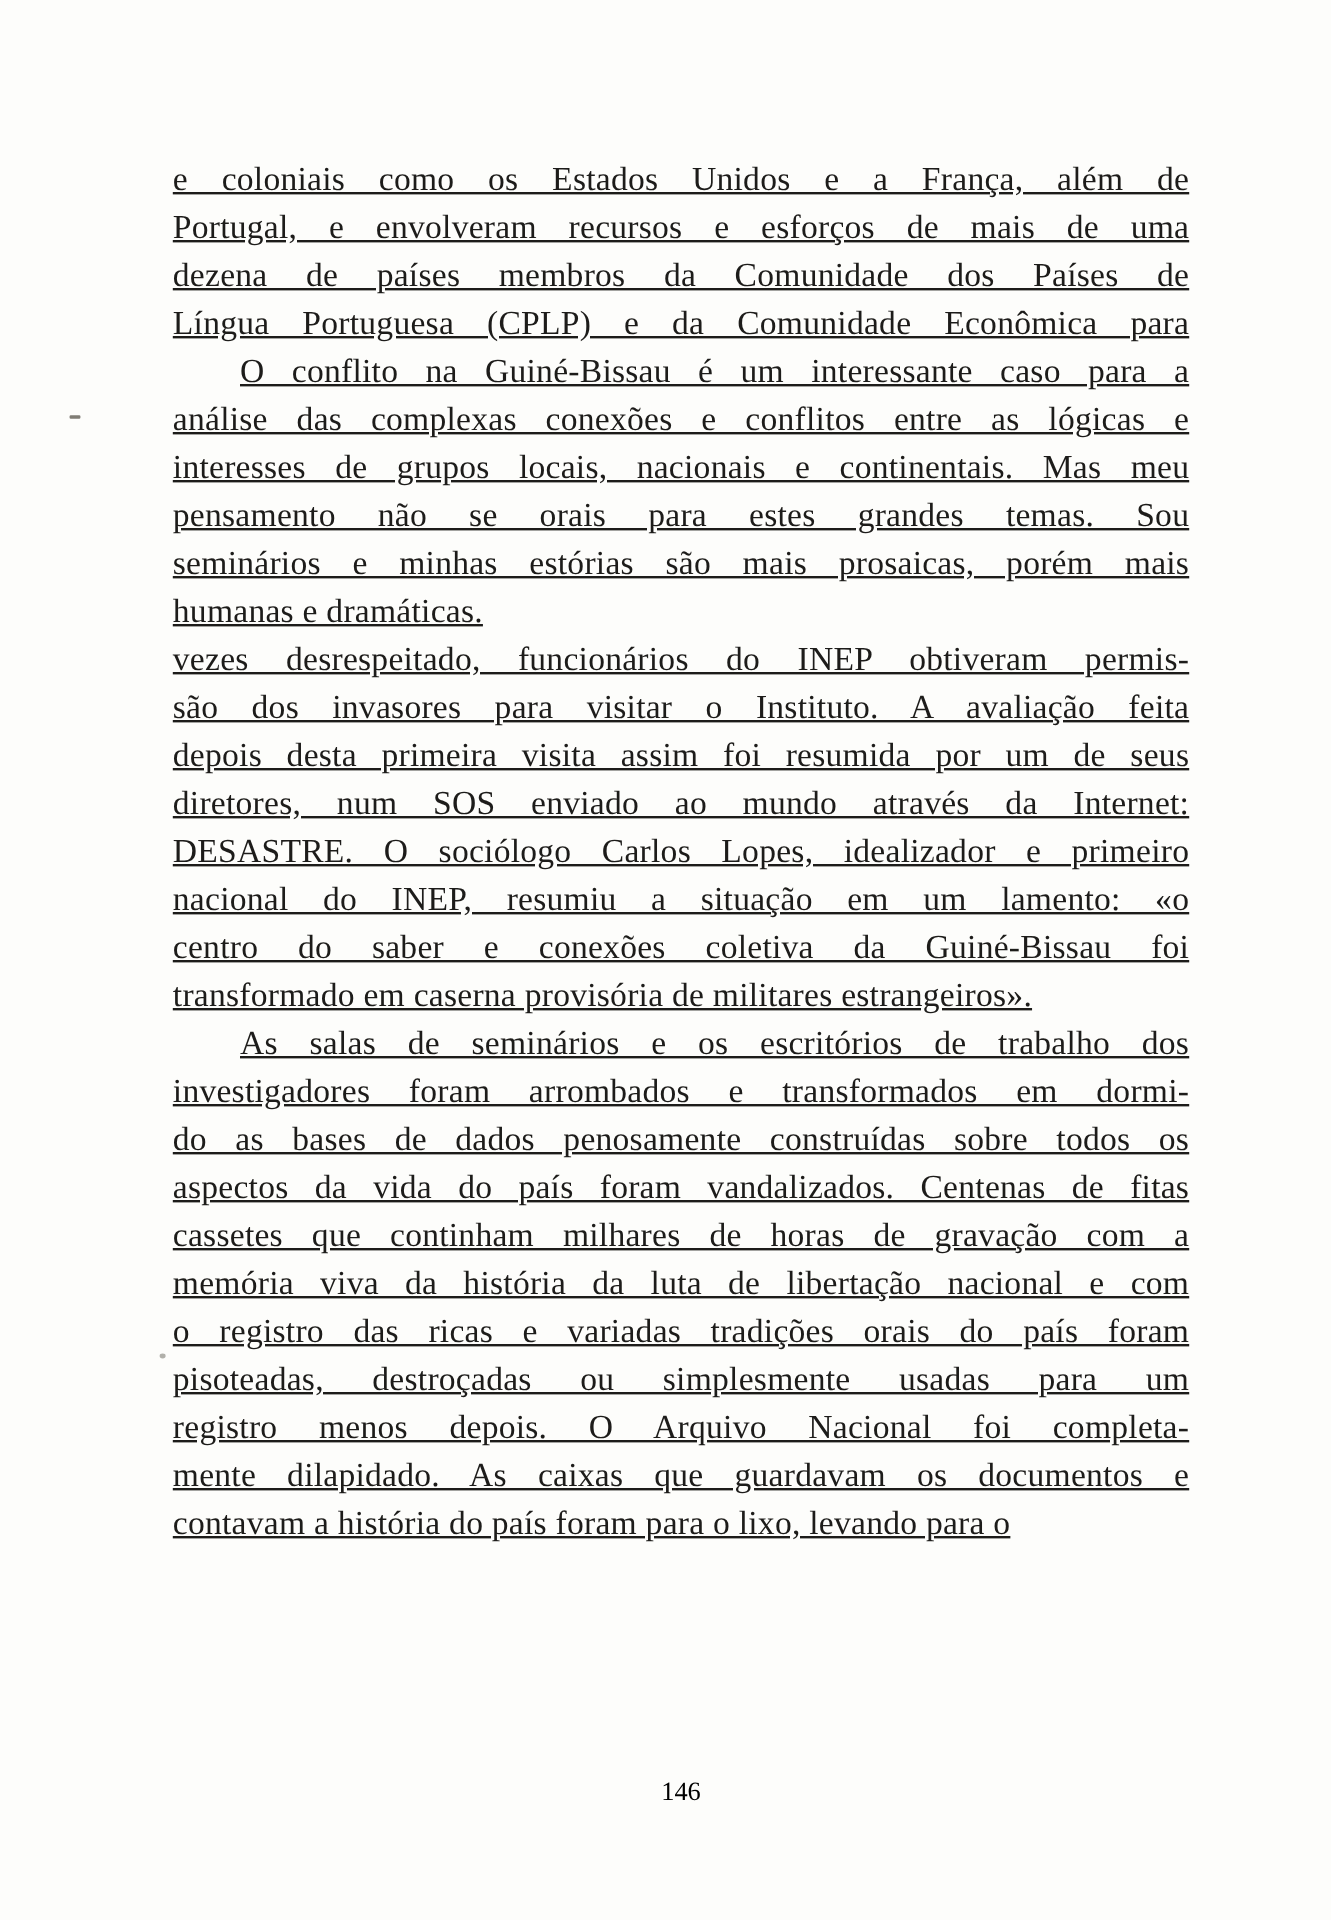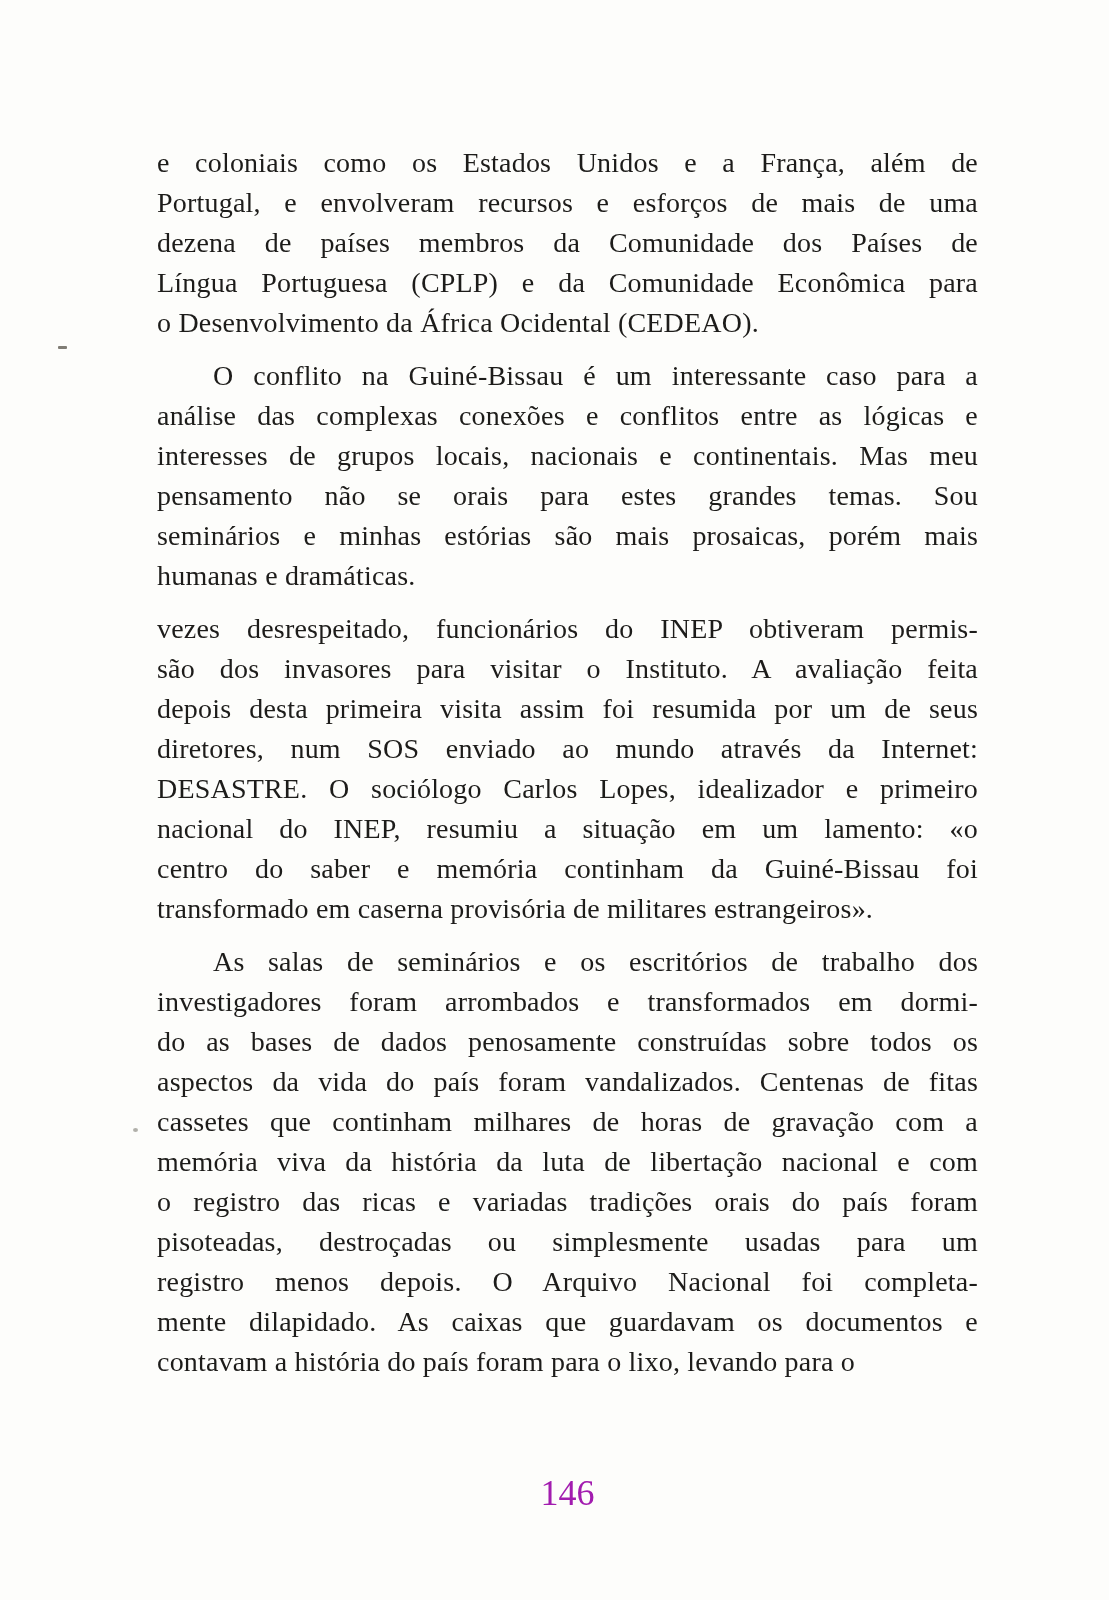--- a/index.html
+++ b/index.html
@@ -16,22 +16,23 @@
     font-family: "Liberation Serif", "DejaVu Serif", serif;
     color: #1d1c1a;
   }
   .text-block {
     position: absolute;
     left: 144px;
     top: 130px;
     width: 847px;
   }
   .paragraph {
-    margin: 13px;
+    margin: 0;
     padding: 0;
+    text-decoration: underline;
   }
   .line {
     font-size: 28px;
     line-height: 40px;
     text-align: justify;
     text-align-last: justify;
     white-space: normal;
     letter-spacing: 0.2px;
   }
   .line.last {
@@ -39,23 +40,23 @@
   }
   .line.first-indent {
     padding-left: 56px;
   }
   .page-number {
     position: absolute;
     left: 144px;
     top: 1476px;
     width: 847px;
     text-align: center;
-    font-size: 36px;
+    font-size: 22px;
     line-height: 34px;
-    color: #a21caf;
+    color: #000000;
   }
   .scan-artifact {
     position: absolute;
     background: #555148;
     border-radius: 1px;
   }
   .artifact-1 {
     left: 58px;
     top: 346px;
     width: 9px;
@@ -77,38 +78,37 @@
 <div class="scan-page">
   <span class="scan-artifact artifact-1"></span>
   <span class="scan-artifact artifact-2"></span>
 
   <div class="text-block" id="paragraph-container">
       <div class="paragraph">
         <div class="line">e coloniais como os Estados Unidos e a França, além de</div>
         <div class="line">Portugal, e envolveram recursos e esforços de mais de uma</div>
         <div class="line">dezena de países membros da Comunidade dos Países de</div>
         <div class="line">Língua Portuguesa (CPLP) e da Comunidade Econômica para</div>
-        <div class="line last">o Desenvolvimento da África Ocidental (CEDEAO).</div>
       </div>
       <div class="paragraph">
         <div class="line first-indent">O conflito na Guiné-Bissau é um interessante caso para a</div>
         <div class="line">análise das complexas conexões e conflitos entre as lógicas e</div>
         <div class="line">interesses de grupos locais, nacionais e continentais. Mas meu</div>
         <div class="line">pensamento não se orais para estes grandes temas. Sou</div>
         <div class="line">seminários e minhas estórias são mais prosaicas, porém mais</div>
         <div class="line last">humanas e dramáticas.</div>
       </div>
       <div class="paragraph">
         <div class="line">vezes desrespeitado, funcionários do INEP obtiveram permis-</div>
         <div class="line">são dos invasores para visitar o Instituto. A avaliação feita</div>
         <div class="line">depois desta primeira visita assim foi resumida por um de seus</div>
         <div class="line">diretores, num SOS enviado ao mundo através da Internet:</div>
         <div class="line">DESASTRE. O sociólogo Carlos Lopes, idealizador e primeiro</div>
         <div class="line">nacional do INEP, resumiu a situação em um lamento: «o</div>
-        <div class="line">centro do saber e memória continham da Guiné-Bissau foi</div>
+        <div class="line">centro do saber e conexões coletiva da Guiné-Bissau foi</div>
         <div class="line last">transformado em caserna provisória de militares estrangeiros».</div>
       </div>
       <div class="paragraph">
         <div class="line first-indent">As salas de seminários e os escritórios de trabalho dos</div>
         <div class="line">investigadores foram arrombados e transformados em dormi-</div>
         <div class="line">do as bases de dados penosamente construídas sobre todos os</div>
         <div class="line">aspectos da vida do país foram vandalizados. Centenas de fitas</div>
         <div class="line">cassetes que continham milhares de horas de gravação com a</div>
         <div class="line">memória viva da história da luta de libertação nacional e com</div>
         <div class="line">o registro das ricas e variadas tradições orais do país foram</div>

